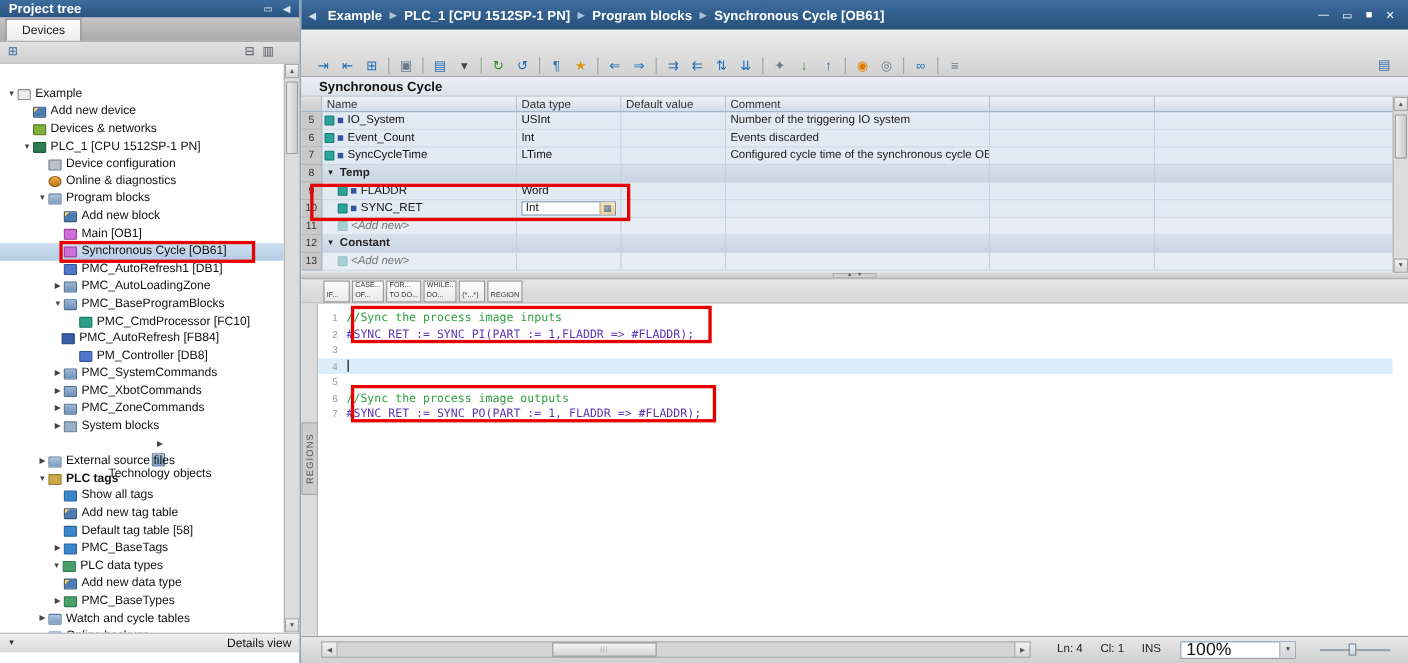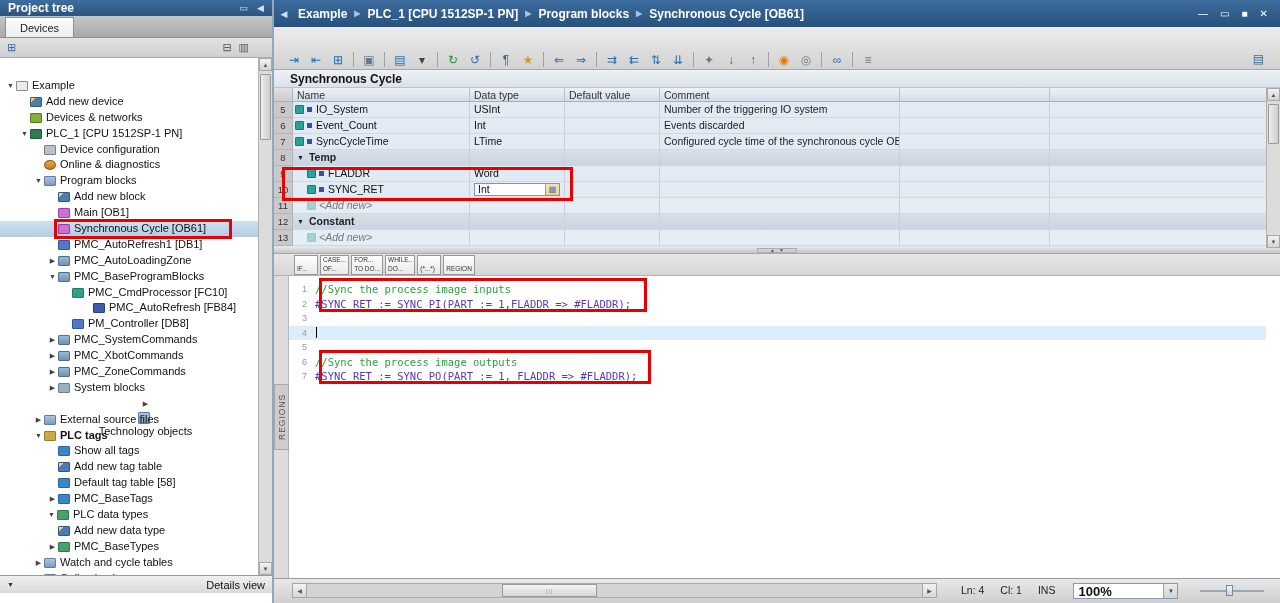--- a/index.html
+++ b/index.html
@@ -144,21 +144,21 @@
                 display:flex; align-items:flex-start; padding:4px 6px 0 18px; }
   .hs-arrow { width:15px; height:15px; background:linear-gradient(#f2f2f2,#d8d8d8); border:1px solid #a5a5a5;
               display:flex; align-items:center; justify-content:center; font-size:6px; color:#555; }
   .hs-track { width:615px; height:15px; background:#d4d4d4; border-top:1px solid #ababab; border-bottom:1px solid #ababab; position:relative; }
   .hs-thumb { position:absolute; left:195px; top:0; width:95px; height:13px; background:linear-gradient(#f5f5f5,#d5d5d5);
               border:1px solid #9a9a9a; display:flex; align-items:center; justify-content:center; }
   .hs-thumb::after { content:"|||"; font-size:6px; color:#999; letter-spacing:1px; }
   .st-item { margin-left:16px; font-size:10.5px; color:#222; line-height:15px; }
   .st-first { margin-left:24px; }
   .zoom-combo { margin-left:18px; width:105px; height:16px; background:#fff; border:1px solid #8a9ab0; display:flex; align-items:center; }
-  .zoom-combo .zc-val { flex:1; padding-left:4px; font-size:13px; color:#111;font-weight:bold; }
+  .zoom-combo .zc-val { flex:1; padding-left:4px; font-size:16px; color:#111; }
   .zc-btn { width:14px; height:100%; background:linear-gradient(#ececec,#d2d2d2); border-left:1px solid #99a5b2;
             display:flex; align-items:center; justify-content:center; font-size:6px; color:#444; }
   .zoom-slider { margin-left:22px; width:64px; height:15px; position:relative; }
   .zoom-slider::before { content:""; position:absolute; left:0; right:0; top:7px; height:2px; background:#9aa6b2; }
   .zs-thumb { position:absolute; left:26px; top:2px; width:7px; height:11px;
               background:linear-gradient(#eef2f6,#cdd6de); border:1px solid #7a8a9a; }
 </style>
 </head>
 <body>
 
@@ -247,21 +247,21 @@
           <div class="titem" style="padding-left: 47px;">
             <span class="arrow">▼</span>
             <span class="ticon icon-group"></span>
             <span class="tlabel">PMC_BaseProgramBlocks</span>
           </div>
           <div class="titem" style="padding-left: 61px;">
             <span class="arrow"></span>
             <span class="ticon icon-fc"></span>
             <span class="tlabel">PMC_CmdProcessor [FC10]</span>
           </div>
-          <div class="titem" style="padding-left: 82px; text-align: right;">
+          <div class="titem" style="padding-left: 45px; text-align: right;">
             <span class="arrow"></span>
             <span class="ticon icon-fb"></span>
             <span class="tlabel">PMC_AutoRefresh [FB84]</span>
           </div>
           <div class="titem" style="padding-left: 61px;">
             <span class="arrow"></span>
             <span class="ticon icon-db"></span>
             <span class="tlabel">PM_Controller [DB8]</span>
           </div>
           <div class="titem" style="padding-left: 47px;">

